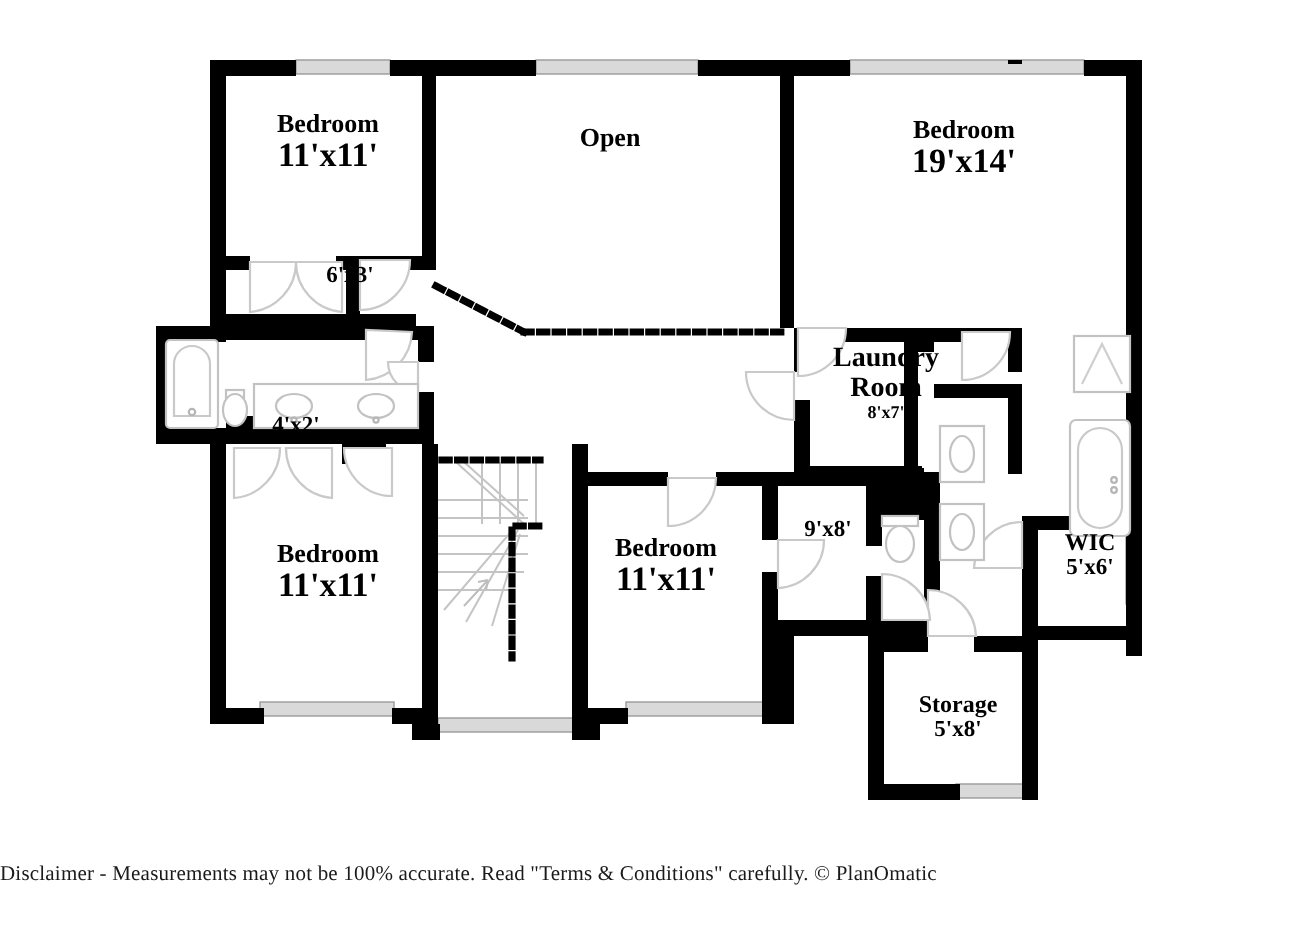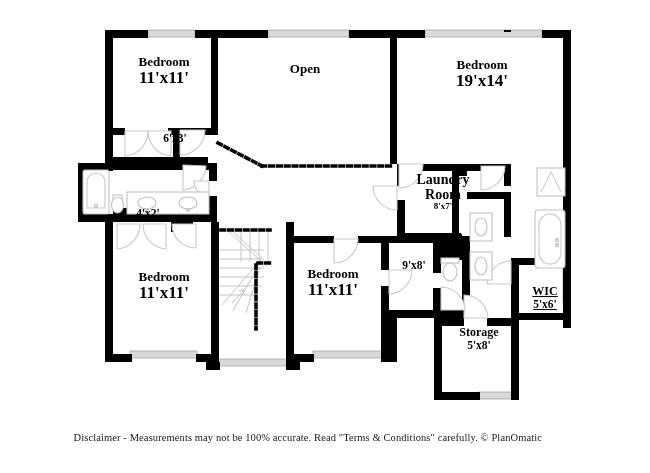--- a/index.html
+++ b/index.html
@@ -43,26 +43,25 @@
   .size-md .rl-name { font-size: 12px; }
   .size-md .rl-dim  { font-size: 11.5px; }
   .size-sm .rl-name { font-size: 14px; }
   .size-sm .rl-dim  { font-size: 9px; }
   .size-dim-only .rl-dim { font-size: 11.5px; }
   #disclaimer {
     position: absolute;
     left: 0;
     top: 432px;
     width: 526px;
-    text-align: right;
+    text-align: left;
     font-family: "Liberation Serif", serif;
     font-size: 10.5px;
     color: #1a1a1a;
     letter-spacing: 0.1px;
-    padding-left: 16px;
   }
 </style>
 </head>
 <body>
 
 <div id="plan-root">
 
   <svg id="floorplan-svg" width="650" height="473" viewBox="0 0 650 473" xmlns="http://www.w3.org/2000/svg">
 
     <rect x="0" y="0" width="650" height="473" fill="#ffffff"></rect>
@@ -349,25 +348,25 @@
 
   <div class="room-label size-lg" style="left:283px; top:267px; width:100px;">
     <span class="rl-name">Bedroom</span>
     <span class="rl-dim">11'x11'</span>
   </div>
 
   <div class="room-label size-dim-only" style="left:384px; top:259px; width:60px;">
     <span class="rl-dim">9'x8'</span>
   </div>
 
-  <div class="room-label size-md" style="left:512px; top:285px; width:66px;text-decoration:underline;">
+  <div class="room-label size-md" style="left:512px; top:265px; width:66px;">
     <span class="rl-name">WIC</span>
     <span class="rl-dim">5'x6'</span>
   </div>
 
-  <div class="room-label size-md" style="left:439px; top:326px; width:80px;">
+  <div class="room-label size-md" style="left:439px; top:346px; width:80px;">
     <span class="rl-name">Storage</span>
     <span class="rl-dim">5'x8'</span>
   </div>
 
   <div id="disclaimer">Disclaimer - Measurements may not be 100% accurate. Read "Terms &amp; Conditions" carefully. © PlanOmatic</div>
 
 </div>
 
 </body></html>

